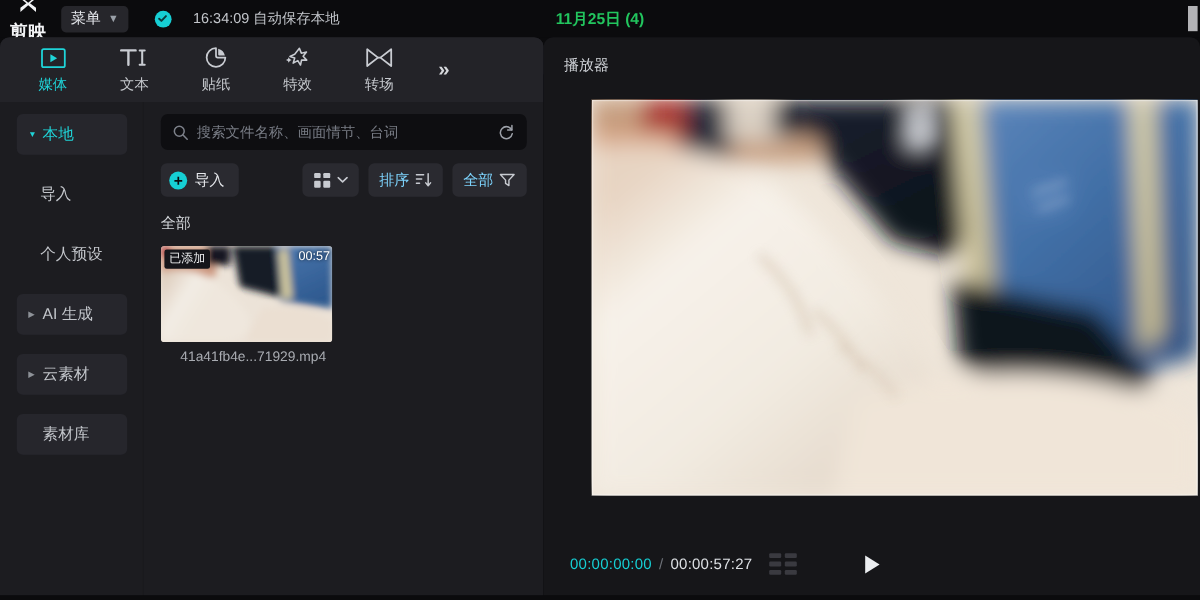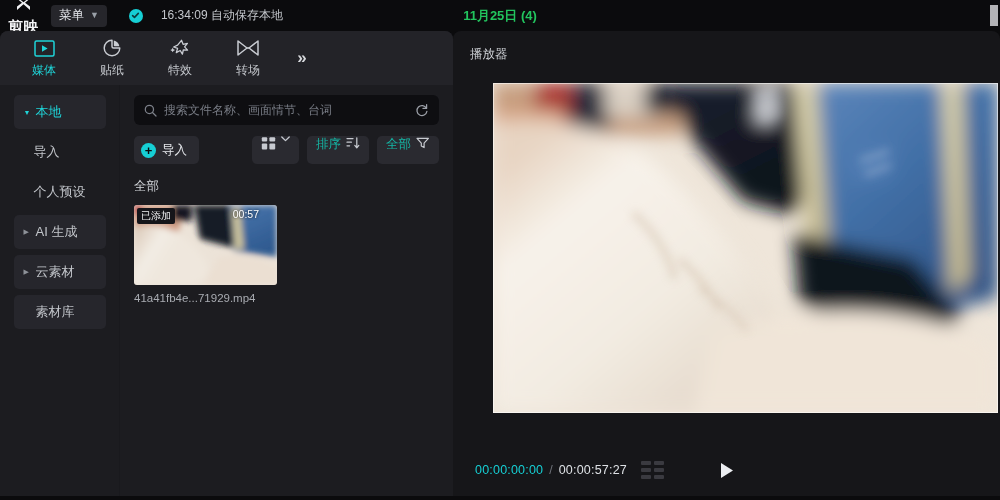--- a/index.html
+++ b/index.html
@@ -92,21 +92,21 @@
     width: 36px; height: 50px; display:flex; align-items:center; justify-content:center;
     color: #d6d8dc; font-size: 17px; font-weight: bold; cursor: default;
     margin-left: 2px;
   }
 
   .panel-body { display: flex; height: 415px; }
 
   .side-nav {
     width: 120px; height: 415px; background: #1c1c20;
     padding-top: 10px;
-    display: flex; flex-direction: column; align-items: center; gap: 6px;
+    display: flex; flex-direction: column; align-items: center; gap: 16px;
     border-right: 1px solid #19191d;
   }
   .nav-item {
     width: 92px; height: 34px; border-radius: 5px;
     display: flex; align-items: center; gap: 4px;
     padding-left: 10px;
     font-size: 13px; color: #c3c6cb; cursor: default;
   }
   .nav-item.boxed { background: #26262c; }
   .nav-item.active { color: #1fd4d8; }
@@ -140,41 +140,41 @@
     width: 15px; height: 15px; border-radius: 50%; background: #16cfd4;
     display:flex; align-items:center; justify-content:center;
     color: #0b0b0d; font-size: 13px; font-weight: bold; line-height: 1;
   }
   .import-btn .lbl { font-size: 12.5px; color: #e6e8ec; }
 
   .spacer { flex: 1; }
 
   .tool-btn {
     height: 28px; background: #2a2a30; border-radius: 5px;
-    display: flex; align-items: flex-start; gap: 5px; padding: 0 9px;
-    font-size: 12.5px; color: #14b8a6; cursor: default;
+    display: flex; align-items: center; gap: 5px; padding: 0 9px;
+    font-size: 12.5px; color: #7dd3fc; cursor: default;
   }
   .tool-btn .micon { display:flex; color:#c7cad0; }
 
   .group-title { font-size: 12.5px; color: #d3d6da; margin-top: 14px; }
 
   .media-grid { margin-top: 10px; display: flex; flex-wrap: wrap; gap: 12px; }
-  .media-card { width: 154px; cursor: default; }
+  .media-card { width: 154px; cursor: default; text-align: center; }
   .thumb {
     width: 143px; height: 80px; border-radius: 3px; position: relative;
     overflow: hidden; background: #0a0a0c;
   }
   .thumb-img { position: absolute; inset: 0; }
   .badge-added {
     position: absolute; left: 3px; top: 3px;
     background: #15151a; color: #f0f1f3; font-size: 10px;
     padding: 1px 4px; border-radius: 2px; line-height: 1.35;
   }
   .badge-dur {
-    position: absolute; right: 18px; top: 3px;
+    position: absolute; right: 2px; top: 3px;
     color: #ffffff; font-size: 10.5px; line-height: 1.3;
     text-shadow: 0 0 3px rgba(0,0,0,.9);
   }
   .media-name {
     margin-top: 7px; font-size: 11.5px; color: #a9acb2;
     white-space: nowrap; overflow: hidden; text-overflow: ellipsis;
   }
 
   
   .right-panel {
@@ -264,20 +264,29 @@
           <span class="ticon">
             <svg width="21" height="17" viewBox="0 0 21 17">
               <rect x="1" y="1" width="19" height="15" rx="1.5" fill="none" stroke="currentColor" stroke-width="1.5"></rect>
               <path d="M8 5.2 L13.6 8.5 L8 11.8 Z" fill="currentColor"></path>
             </svg>
           </span>
           <span class="tlabel">媒体</span>
         </div>
 
 
+        <div class="tab">
+          <span class="ticon">
+            <svg width="26" height="18" viewBox="0 0 26 18">
+              <path d="M2 3 L14 3 M8 3 L8 15" stroke="currentColor" stroke-width="2" stroke-linecap="round"></path>
+              <path d="M19.5 3 L19.5 15 M17.4 3 L21.6 3 M17.4 15 L21.6 15" stroke="currentColor" stroke-width="1.7" stroke-linecap="round"></path>
+            </svg>
+          </span>
+          <span class="tlabel">文本</span>
+        </div>
 
         <div class="tab">
           <span class="ticon">
             <svg width="20" height="20" viewBox="0 0 20 20">
               <path d="M10 2.2 A7.8 7.8 0 1 0 17.8 10 L11.5 10 A1.5 1.5 0 0 1 10 8.5 Z" fill="none" stroke="currentColor" stroke-width="1.45" stroke-linejoin="round"></path>
               <path d="M11.8 2.6 A7.6 7.6 0 0 1 17.4 8.2 L12.6 8.2 A1 1 0 0 1 11.8 7.4 Z" fill="currentColor"></path>
             </svg>
           </span>
           <span class="tlabel">贴纸</span>
         </div>

